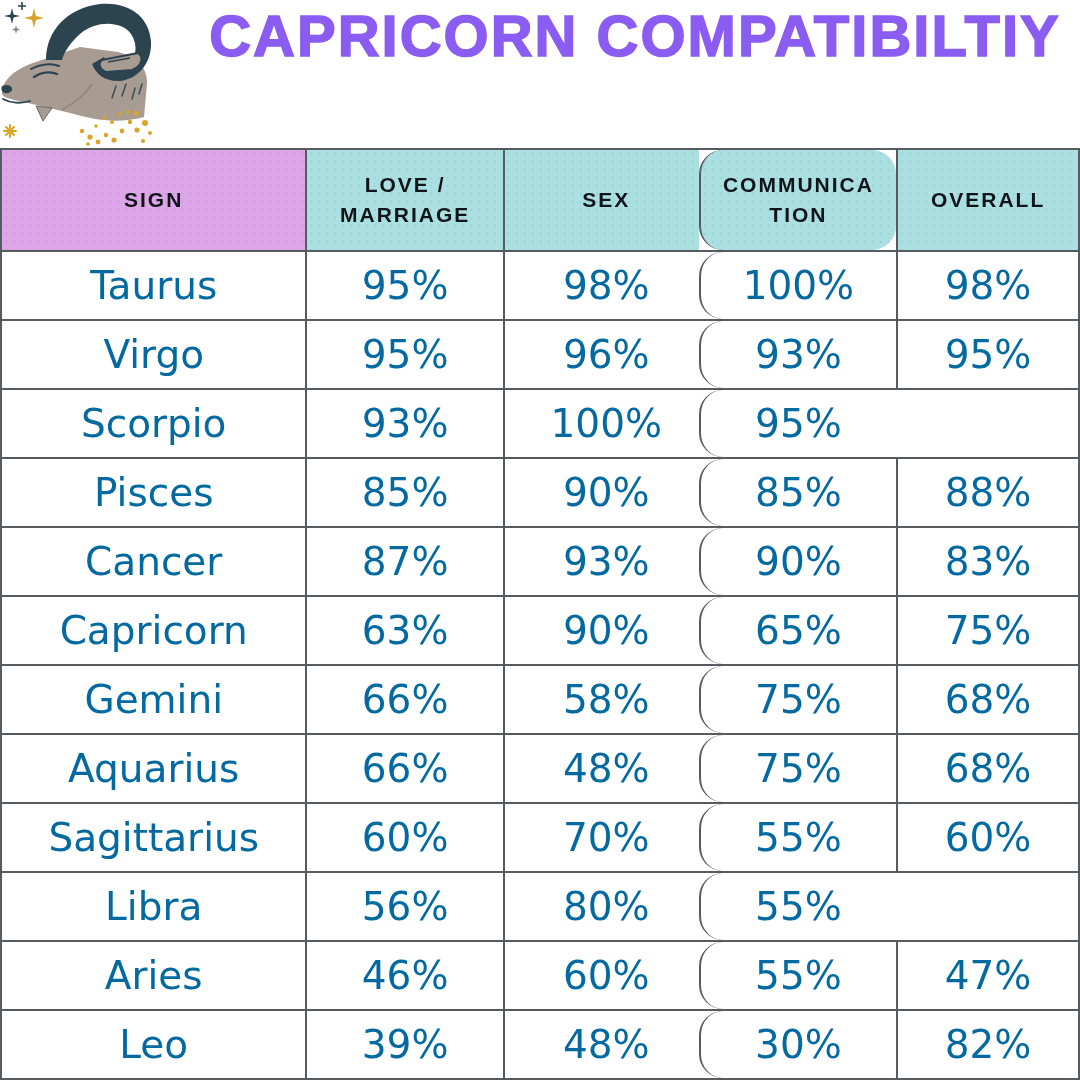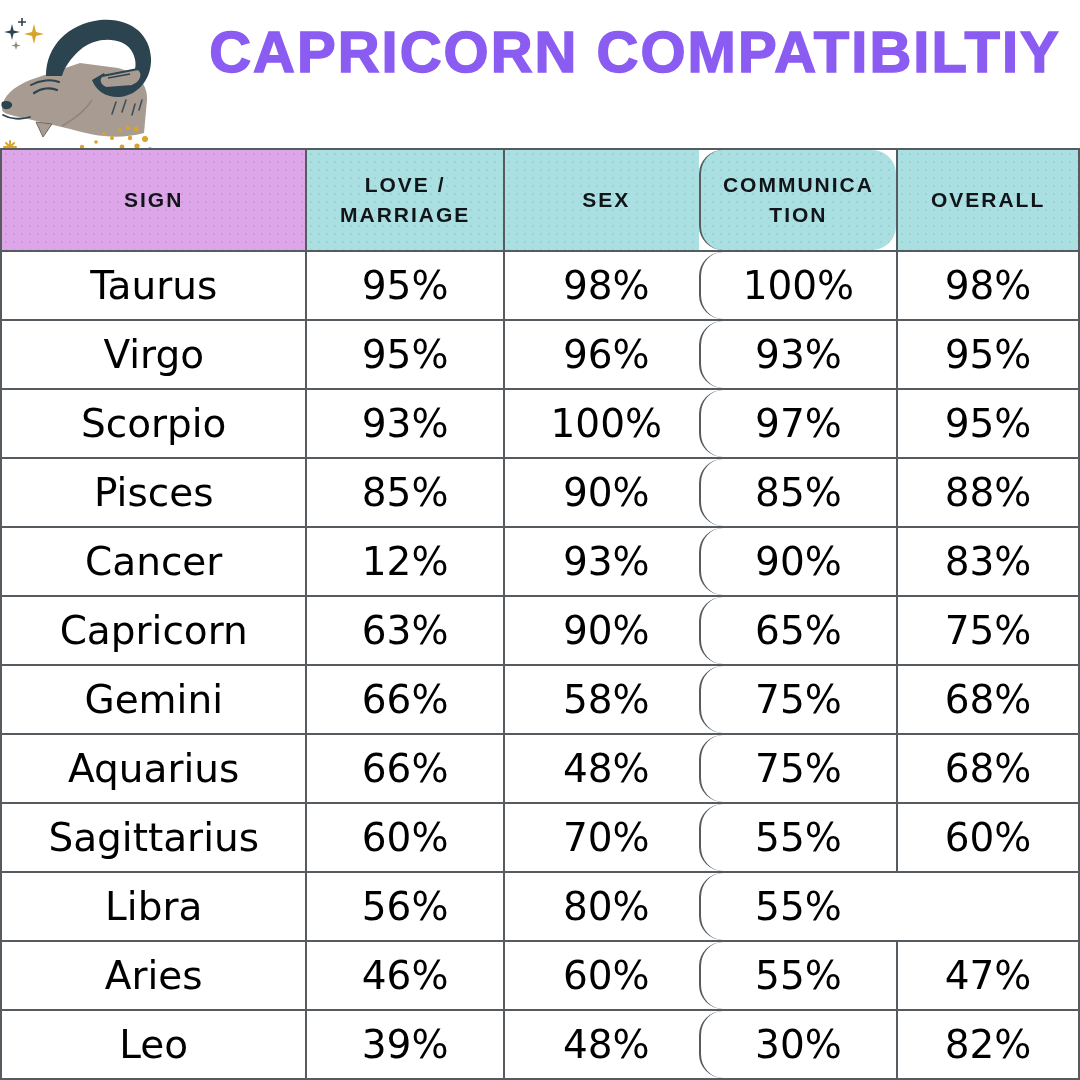--- a/index.html
+++ b/index.html
@@ -1,21 +1,21 @@
 <!DOCTYPE html>
 <html><head>
 <meta charset="utf-8">
 <style>
   html,body{margin:0;padding:0;background:#ffffff;}
   .canvas{
     position:relative;width:1080px;height:1080px;background:#ffffff;
     overflow:hidden;font-family:"Liberation Sans",sans-serif;
   }
   
-  .hero{position:absolute;top:16px;left:0;width:1080px;height:104px;}
+  .hero{position:absolute;top:0;left:0;width:1080px;height:104px;}
   .goat{position:absolute;top:0;left:0;width:212px;height:150px;}
   .title{
     position:absolute;top:0;left:200px;right:10px;height:148px;
     text-align:center;color:#8b5cf2;font-weight:bold;
     font-size:58px;line-height:72px;letter-spacing:2px;
     -webkit-text-stroke:1.5px #8b5cf2;
     white-space:nowrap;
   }
   
   .compat-table{
@@ -44,21 +44,21 @@
     background-image:radial-gradient(rgba(90,30,110,0.10) 1.1px, transparent 1.2px);
     background-size:8px 8px;
   }
   .header-cell.teal{
     background-color:#abe0e2;
     background-image:radial-gradient(rgba(20,90,95,0.10) 1.1px, transparent 1.2px);
     background-size:8px 8px;
   }
   .sign-cell,.value-cell{
     font-family:"DejaVu Sans","Liberation Sans",sans-serif;
-    font-size:39px;color:#000000;background:#ffffff;
+    font-size:39px;color:#0369a1;background:#ffffff;
   }
 </style>
 </head>
 <body>
 
 <div class="canvas">
 
   <div class="hero">
 
     <svg class="goat" viewBox="0 0 212 150">
@@ -145,33 +145,32 @@
         <div class="cell sign-cell">Virgo</div>
         <div class="cell value-cell">95%</div>
         <div class="cell value-cell">96%</div>
         <div class="cell value-cell">93%</div>
         <div class="cell value-cell">95%</div>
       </div>
       <div class="data-row">
         <div class="cell sign-cell">Scorpio</div>
         <div class="cell value-cell">93%</div>
         <div class="cell value-cell">100%</div>
-        <div class="cell value-cell">97%</div>
         <div class="cell value-cell">95%</div>
       </div>
       <div class="data-row">
         <div class="cell sign-cell">Pisces</div>
         <div class="cell value-cell">85%</div>
         <div class="cell value-cell">90%</div>
         <div class="cell value-cell">85%</div>
         <div class="cell value-cell">88%</div>
       </div>
       <div class="data-row">
         <div class="cell sign-cell">Cancer</div>
-        <div class="cell value-cell">12%</div>
+        <div class="cell value-cell">87%</div>
         <div class="cell value-cell">93%</div>
         <div class="cell value-cell">90%</div>
         <div class="cell value-cell">83%</div>
       </div>
       <div class="data-row">
         <div class="cell sign-cell">Capricorn</div>
         <div class="cell value-cell">63%</div>
         <div class="cell value-cell">90%</div>
         <div class="cell value-cell">65%</div>
         <div class="cell value-cell">75%</div>

